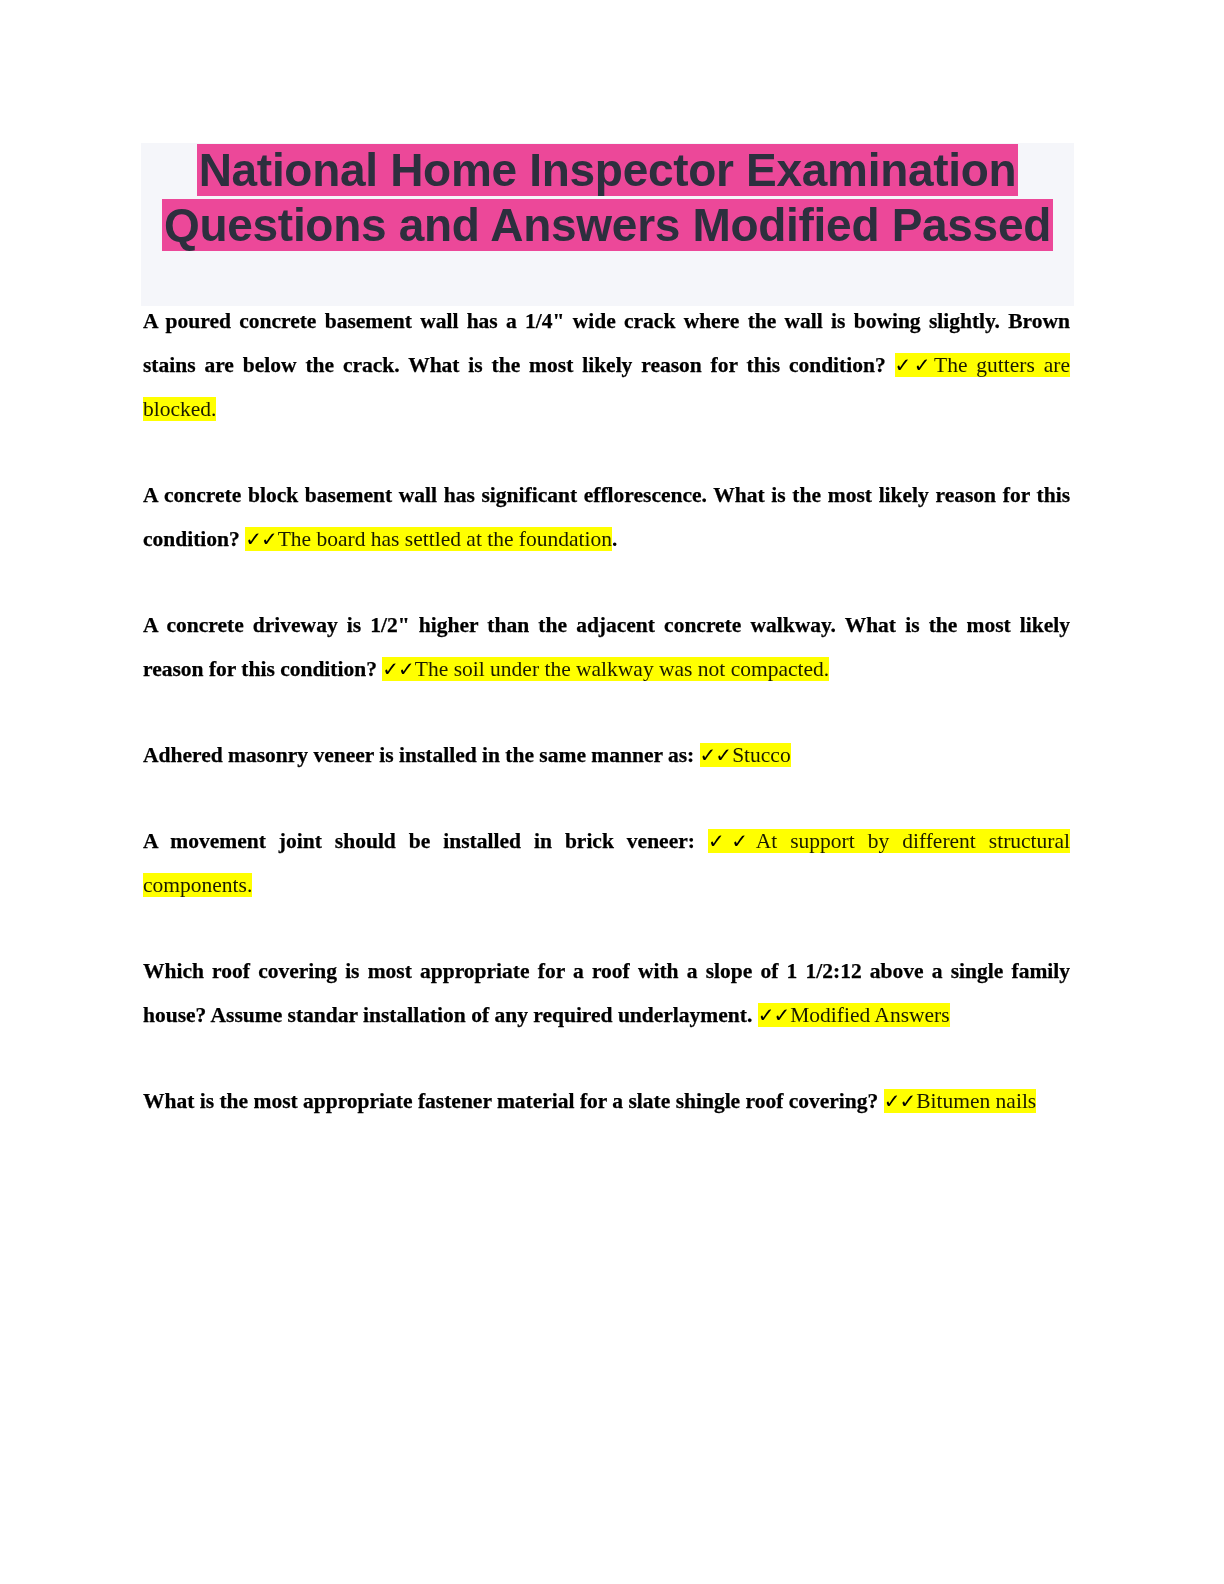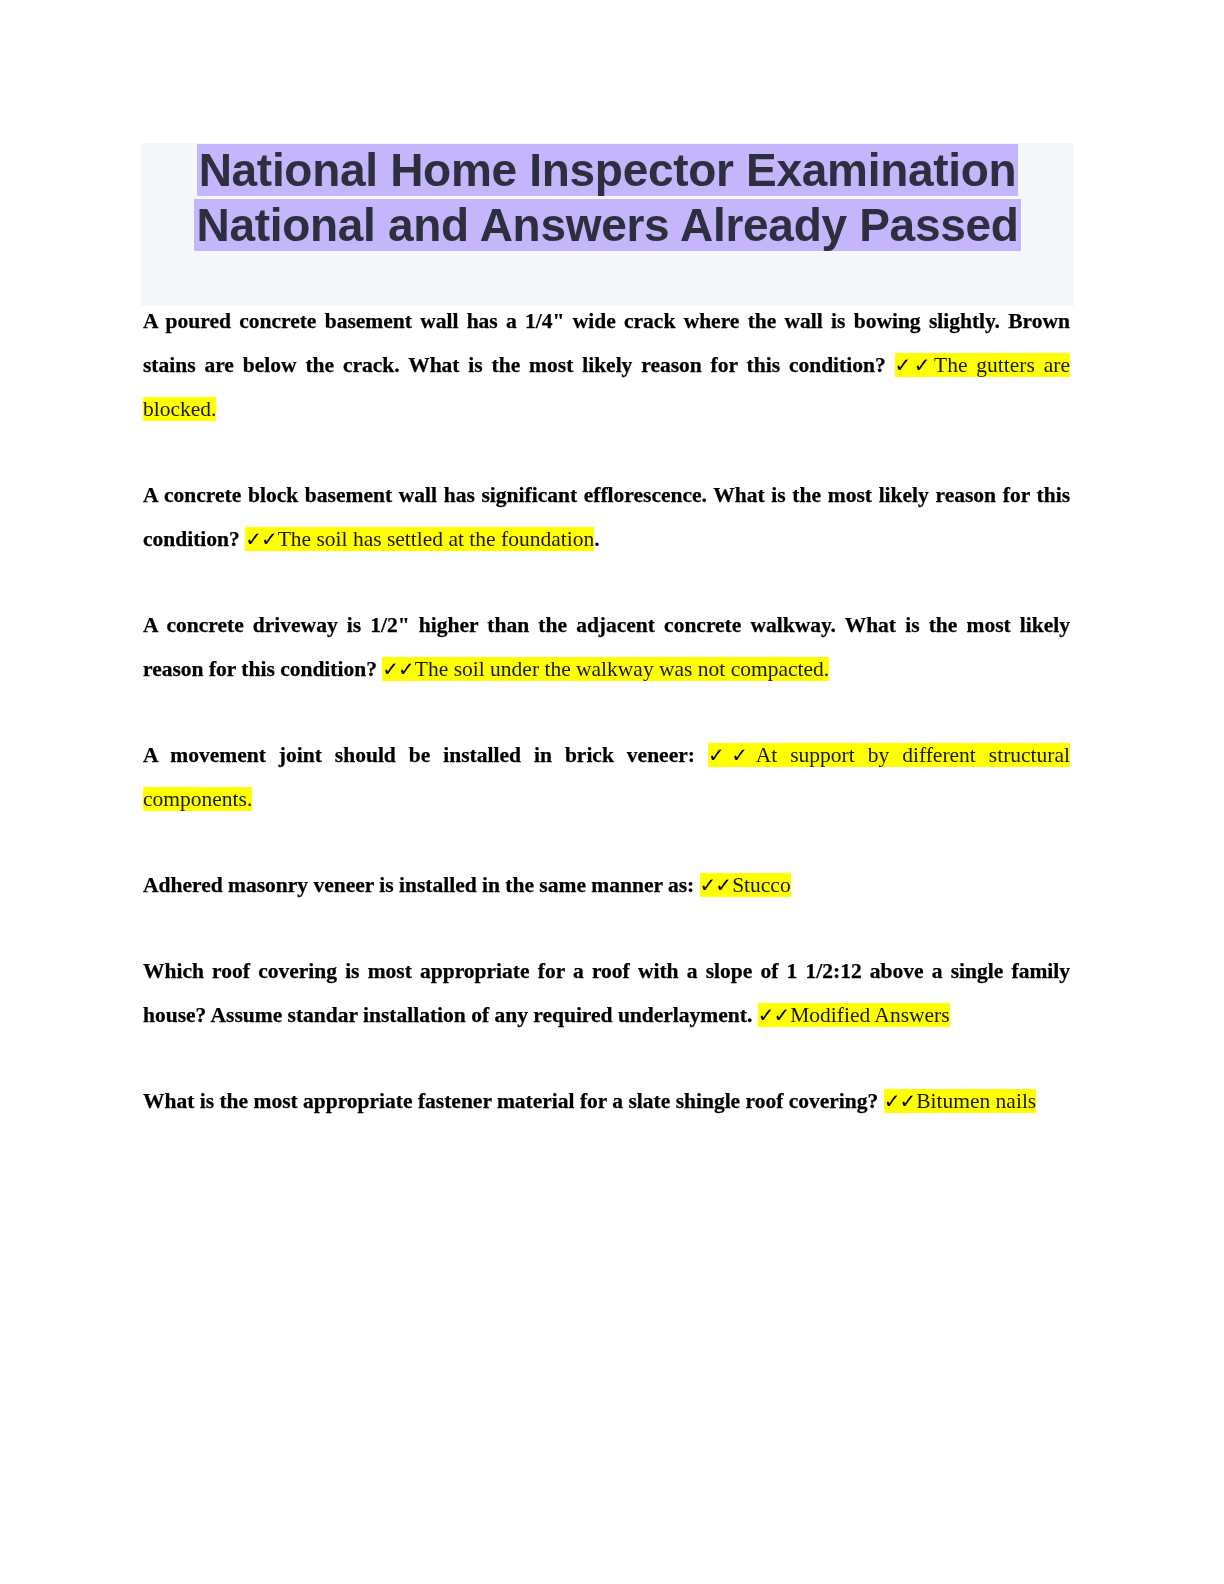--- a/index.html
+++ b/index.html
@@ -33,21 +33,21 @@
       margin: 0;
       padding: 0;
       font-family: "Liberation Sans", sans-serif;
       font-weight: bold;
       font-size: 46px;
       line-height: 55px;
       color: #2d2f3e;
       letter-spacing: -0.3px;
     }
     .title span {
-      background: #c4b5fd;
+      background: #ec4899;
       display: inline;
       box-decoration-break: clone;
       -webkit-box-decoration-break: clone;
       padding: 0 2px;
     }
     .content {
       position: absolute;
       left: 143px;
       top: 299px;
       width: 927px;
@@ -85,36 +85,36 @@
     }
   </style>
 </head>
 <body>
 
 <div class="page">
 
   <div class="title-box">
     <h1 class="title">
       <span>National Home Inspector Examination</span><br>
-      <span>National and Answers Already Passed</span>
+      <span>Questions and Answers Modified Passed</span>
     </h1>
   </div>
 
   <div class="content">
 
 
     <p class="qa"><span class="question">A poured concrete basement wall has a 1/4" wide crack where the wall is bowing slightly. Brown stains are below the crack. What is the most likely reason for this condition? </span><span class="answer"><span class="check">✓✓</span><span>The gutters are blocked.</span></span><span class="trail"></span></p>
 
-    <p class="qa"><span class="question">A concrete block basement wall has significant efflorescence. What is the most likely reason for this condition? </span><span class="answer"><span class="check">✓✓</span><span>The soil has settled at the foundation</span></span><span class="trail">.</span></p>
+    <p class="qa"><span class="question">A concrete block basement wall has significant efflorescence. What is the most likely reason for this condition? </span><span class="answer"><span class="check">✓✓</span><span>The board has settled at the foundation</span></span><span class="trail">.</span></p>
 
     <p class="qa"><span class="question">A concrete driveway is 1/2" higher than the adjacent concrete walkway. What is the most likely reason for this condition? </span><span class="answer"><span class="check">✓✓</span><span>The soil under the walkway was not compacted.</span></span><span class="trail"></span></p>
 
 
+    <p class="qa"><span class="question">Adhered masonry veneer is installed in the same manner as: </span><span class="answer"><span class="check">✓✓</span><span>Stucco</span></span><span class="trail"></span></p>
+
     <p class="qa" style="text-align: justify;"><span class="question">A movement joint should be installed in brick veneer: </span><span class="answer"><span class="check">✓✓</span><span>At support by different structural components.</span></span><span class="trail"></span></p>
-
-    <p class="qa"><span class="question">Adhered masonry veneer is installed in the same manner as: </span><span class="answer"><span class="check">✓✓</span><span>Stucco</span></span><span class="trail"></span></p>
 
     <p class="qa"><span class="question">Which roof covering is most appropriate for a roof with a slope of 1 1/2:12 above a single family house? Assume standar installation of any required underlayment. </span><span class="answer"><span class="check">✓✓</span><span>Modified Answers</span></span><span class="trail"></span></p>
 
     <p class="qa"><span class="question">What is the most appropriate fastener material for a slate shingle roof covering? </span><span class="answer"><span class="check">✓✓</span><span>Bitumen nails</span></span><span class="trail"></span></p>
 
   </div>
 </div>
 
 </body></html>

